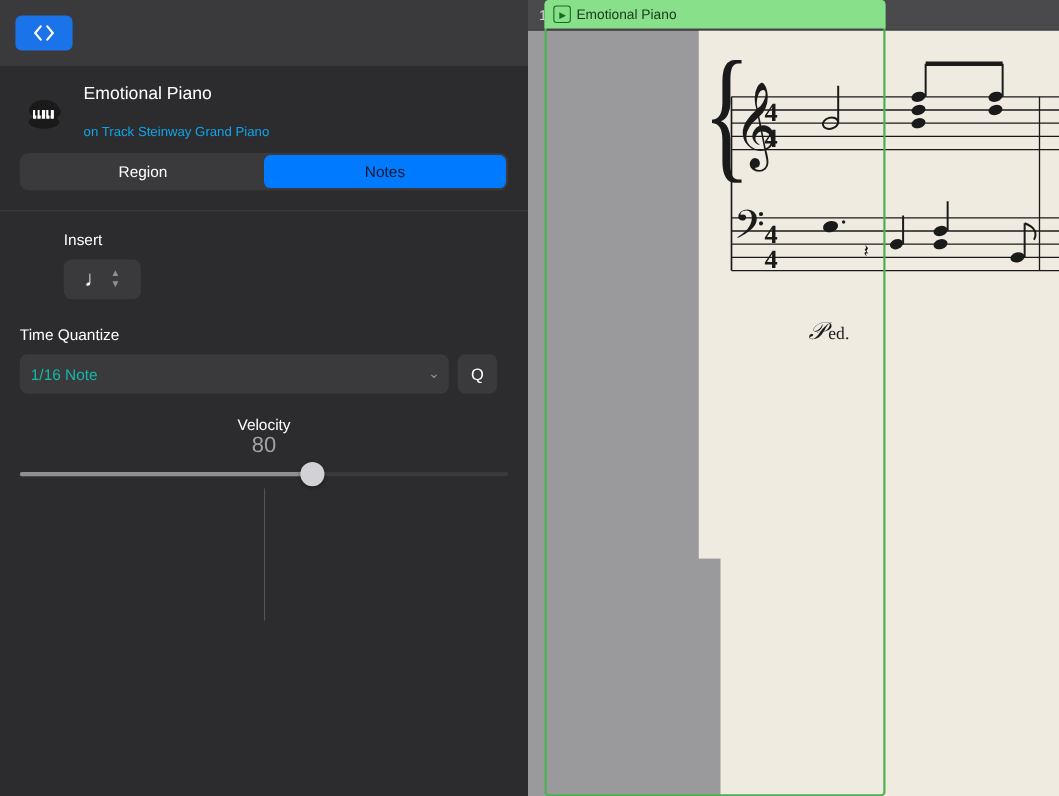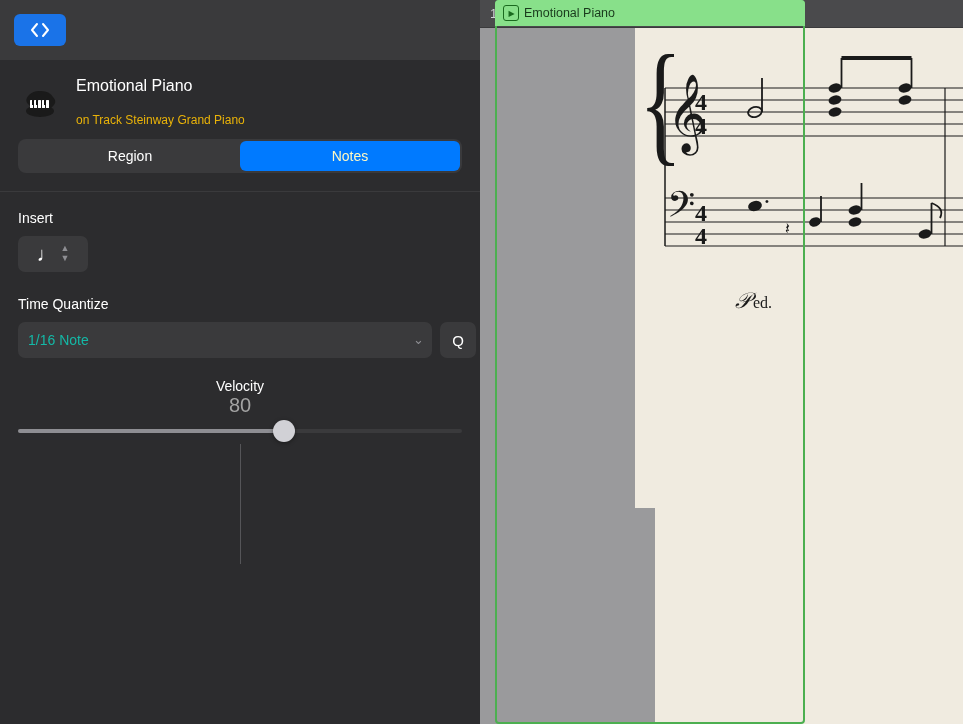--- a/index.html
+++ b/index.html
@@ -68,21 +68,21 @@
     }
 
     .track-text h2 {
       color: #ffffff;
       font-size: 16px;
       font-weight: 500;
       line-height: 1.2;
     }
 
     .track-text p {
-      color: #eab308;
+      color: #0ea5e9;
       font-size: 12px;
       margin-top: 18px;
     }
 
     .segment-control {
       display: flex;
       margin: 0 18px 18px 18px;
       background: #3a3a3c;
       border-radius: 8px;
       padding: 2px;
@@ -99,31 +99,32 @@
       cursor: pointer;
     }
 
     .seg-btn.inactive {
       background: transparent;
       color: #ffffff;
     }
 
     .seg-btn.active {
       background: #007aff;
-      color: #fef9c3;
+      color: #0f172a;
     }
 
     .divider {
       height: 1px;
       background: #3a3a3c;
       margin: 0 0 0 0;
     }
 
     .insert-section {
       padding: 18px 18px 10px 18px;
+      margin-left: 40px;
     }
 
     .section-label {
       color: #ffffff;
       font-size: 14px;
       font-weight: 400;
       margin-bottom: 10px;
     }
 
     .insert-control {
@@ -155,21 +156,21 @@
       gap: 0;
     }
 
     .stepper-arrows span {
       color: #8e8e93;
       font-size: 9px;
       line-height: 1.1;
     }
 
     .time-quantize-section {
-      padding: 14px 4px 10px 18px;
+      padding: 14px 28px 10px 18px;
     }
 
     .tq-row {
       display: flex;
       align-items: center;
       gap: 8px;
       margin-top: 8px;
     }
 
     .tq-select-wrap {

